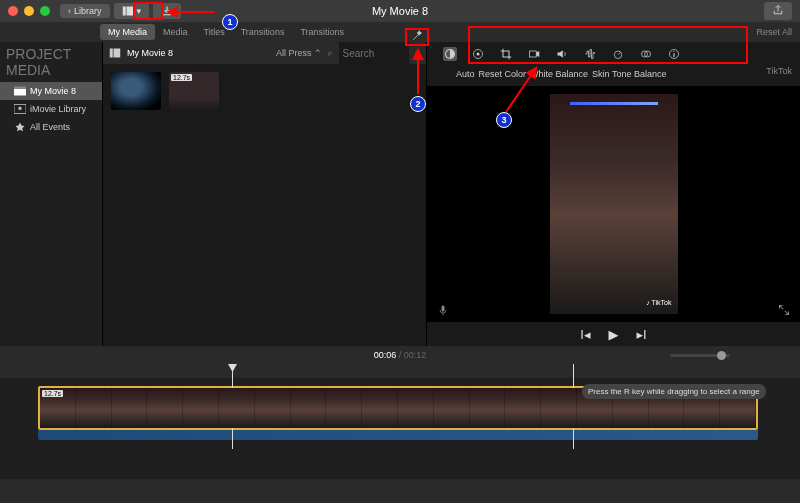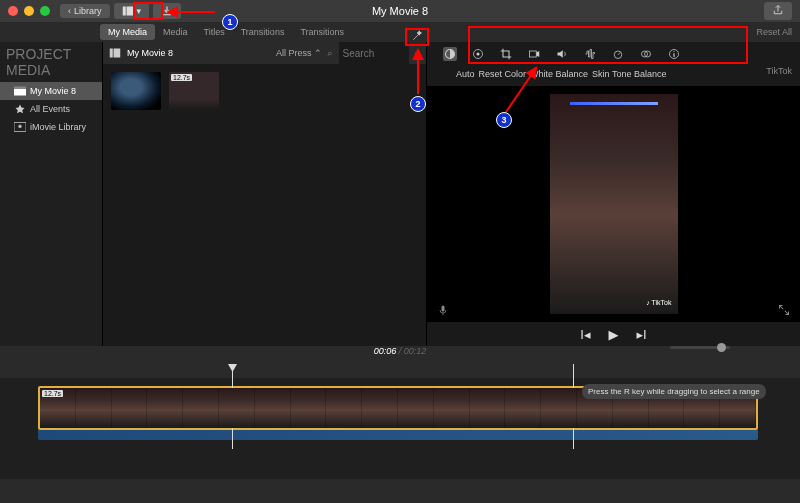--- a/index.html
+++ b/index.html
@@ -50,21 +50,21 @@
 .preview-body { flex: 1; display: flex; align-items: center; justify-content: center; background: #000; position: relative; }
 .video { width: 128px; height: 220px; background: linear-gradient(#2a1818 0%, #3a2a28 30%, #5a4038 55%, #1a1a1a 100%); position: relative; }
 .video::before { content: ""; position: absolute; top: 8px; left: 20px; right: 20px; height: 3px; background: linear-gradient(90deg, #4060ff, #80a0ff); }
 .tiktok-mark { position: absolute; bottom: 8px; right: 6px; font-size: 7px; color: #fff; }
 .playback { height: 24px; display: flex; align-items: center; justify-content: center; gap: 18px; background: #1a1a1a; }
 .play-icon { color: #ddd; cursor: pointer; font-size: 13px; }
 .mic { position: absolute; left: 10px; bottom: 28px; color: #888; cursor: pointer; }
 .expand { position: absolute; right: 10px; bottom: 28px; color: #888; cursor: pointer; }
 
 
-.tl-header { height: 18px; background: #2a2a2a; display: flex; justify-content: center; font-size: 9px; position: relative; font-style: italic; }
+.tl-header { height: 18px; background: #2a2a2a; display: flex; align-items: center; justify-content: center; font-size: 9px; position: relative; }
 .tl-time .cur { color: #fff; } .tl-time .dur { color: #666; }
 .tl-zoom { position: absolute; right: 70px; width: 60px; height: 3px; background: #444; border-radius: 2px; }
 .tl-zoom::after { content: ""; position: absolute; right: 4px; top: -3px; width: 9px; height: 9px; background: #999; border-radius: 50%; }
 .tl-settings { position: absolute; right: 8px; color: #999; cursor: pointer; margin-top: 42px; }
 
 
 .timeline { height: 115px; background: #1f1f1f; position: relative; padding-top: 18px; }
 .ruler { position: absolute; top: 0; left: 0; right: 0; height: 14px; background: #2a2a2a; }
 .playhead { position: absolute; top: 0; bottom: 30px; width: 1px; background: #ddd; left: 232px; }
 .playhead::before { content: ""; position: absolute; top: 0; left: -4px; width: 9px; height: 8px; background: #ddd; clip-path: polygon(0 0, 100% 0, 50% 100%); }
@@ -130,30 +130,30 @@
     <div class="sb-header">PROJECT MEDIA</div>
     <div class="sb-item active">
       <svg class="icon sb-icon" viewBox="0 0 16 12">
           <rect x="0" y="3" width="16" height="9"></rect>
           <rect x="0" y="0" width="16" height="3" fill="#888"></rect>
         </svg>
       <span>My Movie 8</span>
     </div>
     <div class="sb-item">
       <svg class="icon sb-icon" viewBox="0 0 16 12">
-          <path d="M8 0l2 4 4 .5-3 3 1 4-4-2-4 2 1-4-3-3 4-.5z"></path>
-        </svg>
-      <span>All Events</span>
+          <rect x="0" y="0" width="16" height="12" fill="none" stroke="currentColor"></rect>
+          <path d="M8 2l1 2 2 .3-1.5 1.5.5 2-2-1-2 1 .5-2L5 4.3 7 4z"></path>
+        </svg>
+      <span>iMovie Library</span>
     </div>
     <div class="sb-item">
       <svg class="icon sb-icon" viewBox="0 0 16 12">
-          <rect x="0" y="0" width="16" height="12" fill="none" stroke="currentColor"></rect>
-          <path d="M8 2l1 2 2 .3-1.5 1.5.5 2-2-1-2 1 .5-2L5 4.3 7 4z"></path>
-        </svg>
-      <span>iMovie Library</span>
+          <path d="M8 0l2 4 4 .5-3 3 1 4-4-2-4 2 1-4-3-3 4-.5z"></path>
+        </svg>
+      <span>All Events</span>
     </div>
   </div>
 
   <div class="media-panel">
     <div class="media-header">
       <svg class="icon" viewBox="0 0 16 16">
           <rect x="1" y="2" width="4" height="12"></rect>
           <rect x="6" y="2" width="9" height="12"></rect>
         </svg>
       <span class="mh-title">My Movie 8</span>

